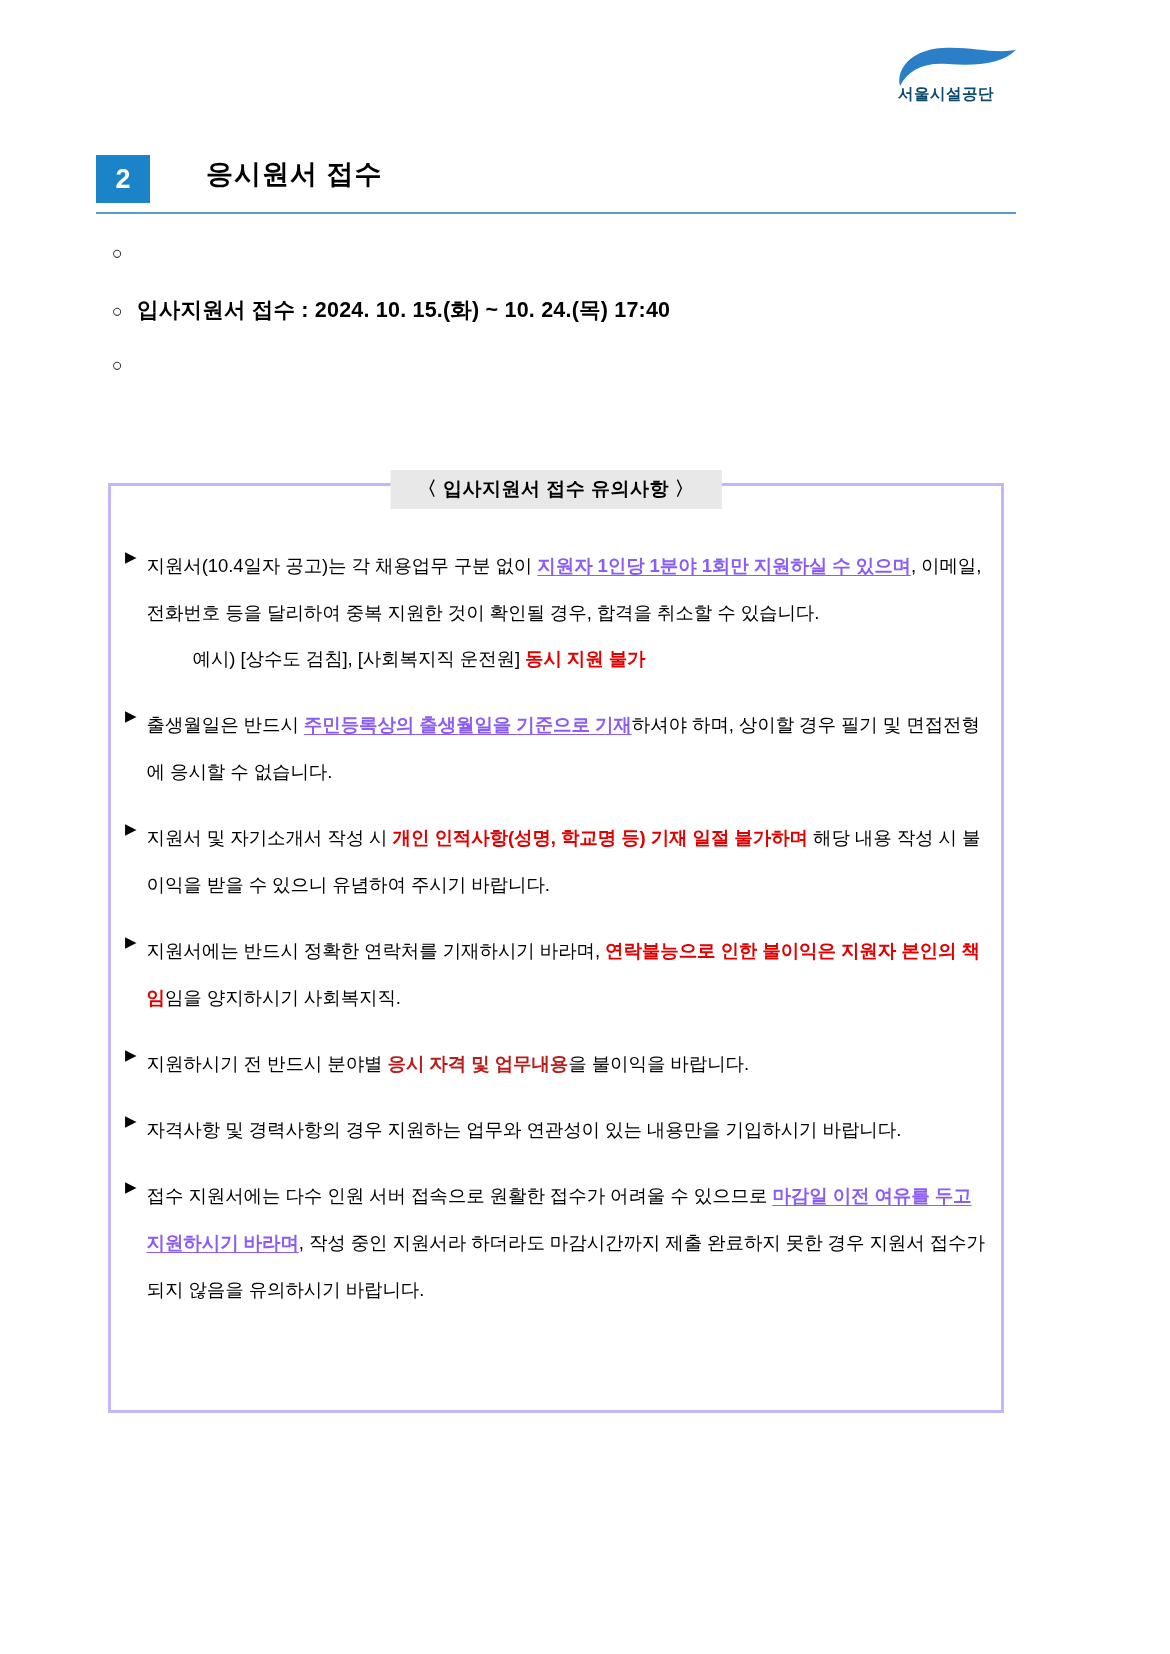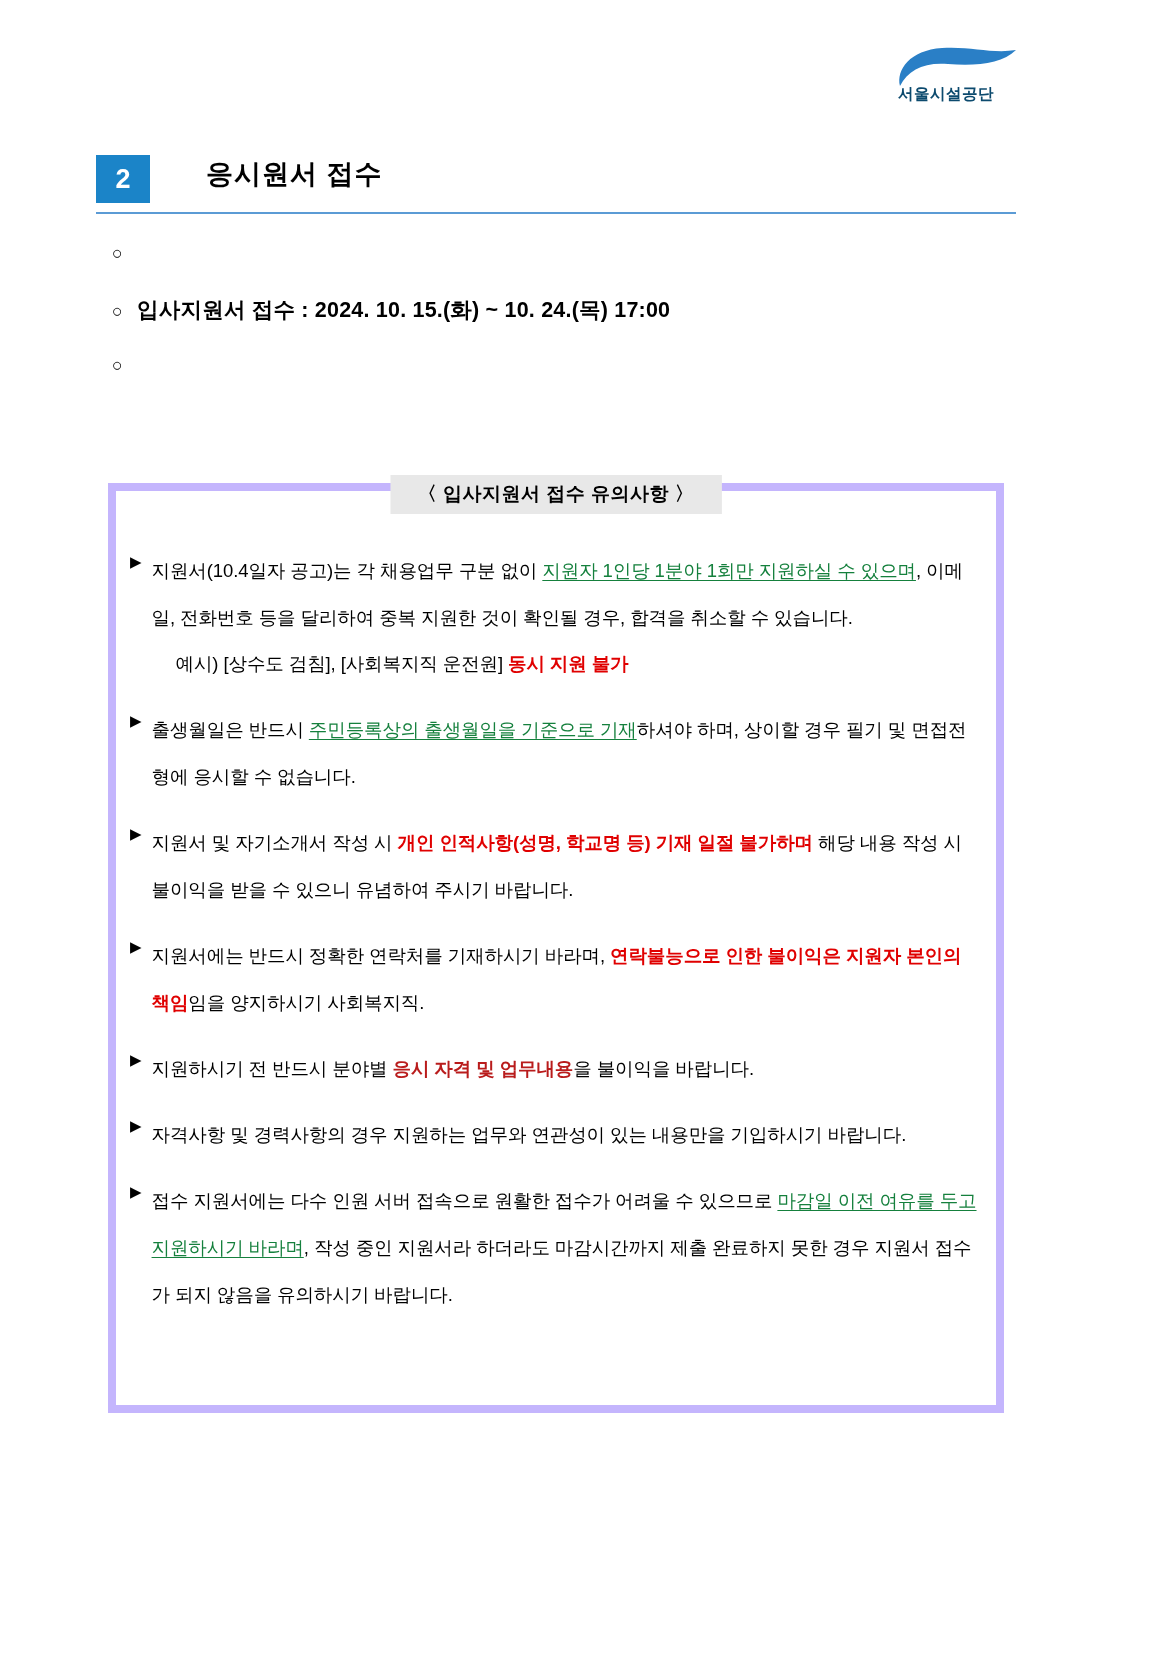--- a/index.html
+++ b/index.html
@@ -99,21 +99,21 @@
     margin-right: 14px;
   }
 
   
   .noticebox {
     position: absolute;
     left: 108px;
     top: 483px;
     width: 896px;
     height: 930px;
-    border: 8px solid #c4b5fd;
+    border: 3px solid #c4b5fd;
     box-sizing: border-box;
   }
   .box-caption {
     position: absolute;
     left: 50%;
     transform: translateX(-50%);
     top: -16px;
     background: #e8e8e8;
     border: 1px solid #e8e8e8;
     padding: 5px 26px 6px;
@@ -142,29 +142,29 @@
     color: #000;
   }
   .note .body {
     flex: 1 1 auto;
     font-size: 18.5px;
     line-height: 47px;
     letter-spacing: -0.1px;
   }
 
   .sub-ex {
-    margin-left: 24px;
+    margin-left: 46px;
     font-size: 18.5px;
     line-height: 46px;
     letter-spacing: -0.1px;
   }
 
   .blu {
-    color: #15803d;
-    font-weight: 400;
+    color: #8b5cf6;
+    font-weight: 700;
     text-decoration: underline;
     text-underline-offset: 3px;
   }
   .blu-plain {
     color: #b91c1c;
     font-weight: 700;
   }
   .red {
     color: #e00000;
     font-weight: 700;
@@ -185,21 +185,21 @@
   <div class="sec-title">응시원서 접수</div>
 </div>
 <div class="sec-rule"></div>
 
 <div class="toplist">
   <div class="topline">
     <span class="mark">○</span>
   </div>
   <div class="topline">
     <span class="mark">○</span>
-    <span>입사지원서 접수 : 2024. 10. 15.(화) ~ 10. 24.(목) 17:00</span>
+    <span>입사지원서 접수 : 2024. 10. 15.(화) ~ 10. 24.(목) 17:40</span>
   </div>
   <div class="topline">
     <span class="mark">○</span>
   </div>
 </div>
 
 <div class="noticebox">
   <div class="box-caption">〈 입사지원서 접수 유의사항 〉</div>
   <div class="notes" id="notes-container">
       <div class="note">

